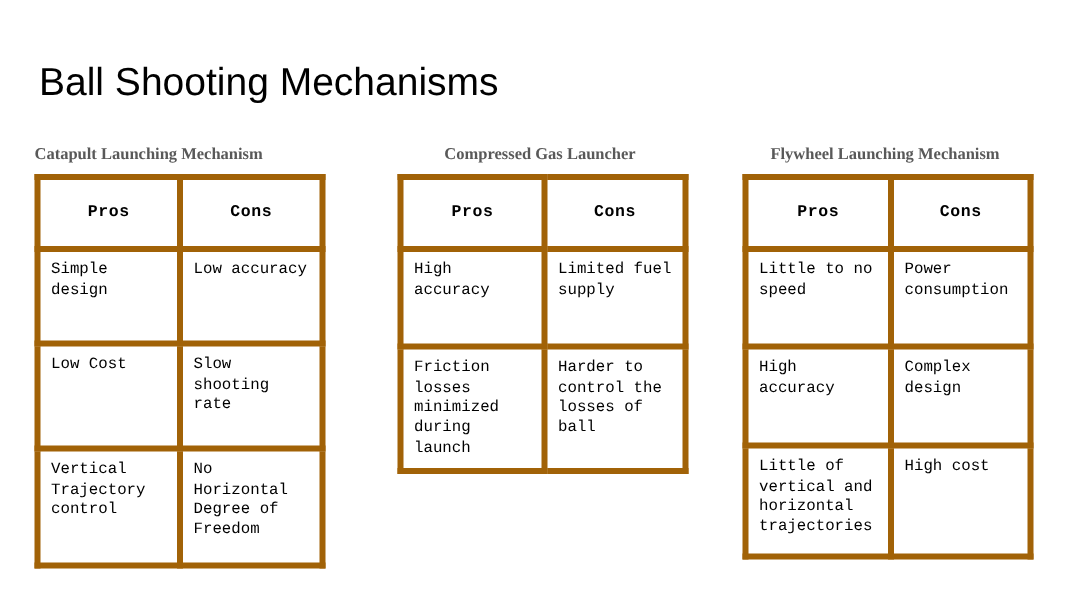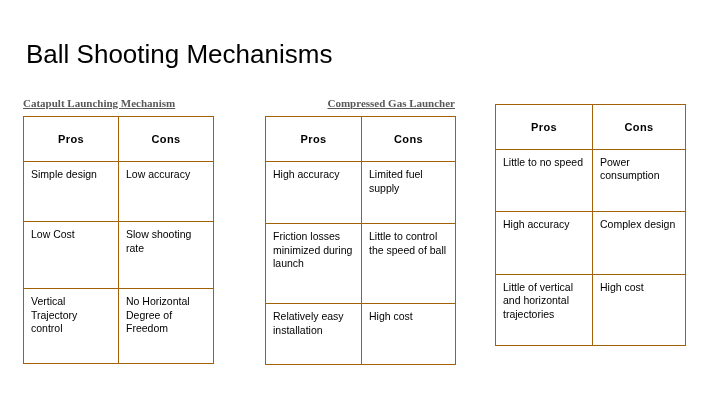--- a/index.html
+++ b/index.html
@@ -38,21 +38,20 @@
 
   .section {
     position: absolute;
   }
 
   .section-heading {
     font-family: "Liberation Serif", serif;
     font-size: 11px;
     font-weight: bold;
     color: #595959;
-    text-decoration: underline;
     white-space: nowrap;
     line-height: 1.1;
     margin: 0;
     padding: 0;
   }
 
   .section-heading.center {
     text-align: center;
   }
 
@@ -60,27 +59,28 @@
     border-collapse: collapse;
     table-layout: fixed;
     font-family: "Liberation Sans", sans-serif;
     font-size: 10.5px;
     color: #000000;
     background: #ffffff;
   }
 
   table.pros-cons td,
   table.pros-cons th {
-    border: 1px solid #a16207;
+    border: 4px solid #a16207;
     padding: 6px 7px 4px 7px;
     vertical-align: top;
     line-height: 1.28;
     font-weight: normal;
     text-align: left;
     word-wrap: break-word;
+    font-family: Liberation Mono, monospace;
   }
 
   table.pros-cons th {
     font-weight: bold;
     text-align: center;
     vertical-align: middle;
     font-size: 11px;
     letter-spacing: 0.4px;
     padding: 4px 4px;
   }
@@ -91,21 +91,21 @@
   #table-catapult { width: 190px; margin-top: 7px; }
   #table-catapult col.c1 { width: 95px; }
   #table-catapult col.c2 { width: 95px; }
   #table-catapult tr.hdr th { height: 36px; }
   #table-catapult tr.r0 td { height: 49px; margin-left: 37px; }
   #table-catapult tr.r1 td { height: 56px; margin-left: 47px; }
   #table-catapult tr.r2 td { height: 64px; margin-top: 36px; }
 
   
   #section-gas { left: 265px; top: 97px; }
-  #section-gas .section-heading { width: 190px; text-align: right; }
+  #section-gas .section-heading { width: 190px; text-align: center; }
   #table-gas { width: 190px; margin-top: 7px; }
   #table-gas col.c1 { width: 96px; }
   #table-gas col.c2 { width: 94px; }
   #table-gas tr.hdr th { height: 36px; }
   #table-gas tr.r0 td { height: 51px; }
   #table-gas tr.r1 td { height: 69px; margin-left: 39px; }
   #table-gas tr.r2 td { height: 50px; }
 
   
   #section-flywheel { left: 495px; top: 97px; }
@@ -170,31 +170,28 @@
           <th>Cons</th>
         </tr>
       </thead>
       <tbody>
         <tr class="r0">
           <td>High accuracy</td>
           <td>Limited fuel supply</td>
         </tr>
         <tr class="r1">
           <td>Friction losses minimized during launch</td>
-          <td>Little to control the speed of ball</td>
-        </tr>
-        <tr class="r2">
-          <td>Relatively easy installation</td>
-          <td>High cost</td>
+          <td>Harder to control the losses of ball</td>
         </tr>
       </tbody>
     </table>
   </div>
 
   <div class="section" id="section-flywheel">
+    <div class="section-heading center">Flywheel Launching Mechanism</div>
 
     <table class="pros-cons" id="table-flywheel">
       <colgroup>
           <col class="c1">
           <col class="c2">
         </colgroup>
       <thead>
         <tr class="hdr">
           <th>Pros</th>
           <th>Cons</th>

